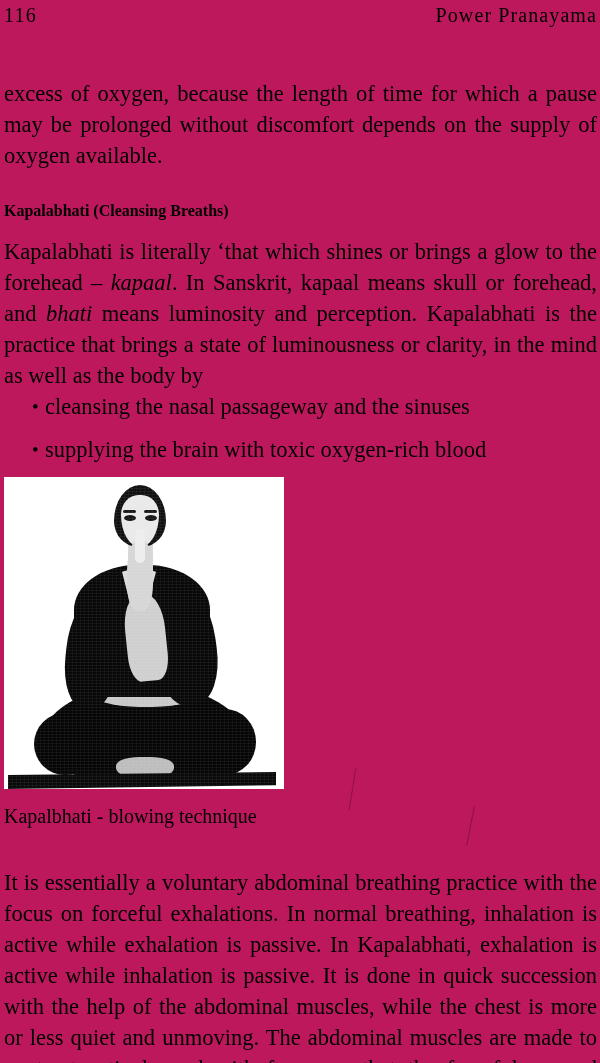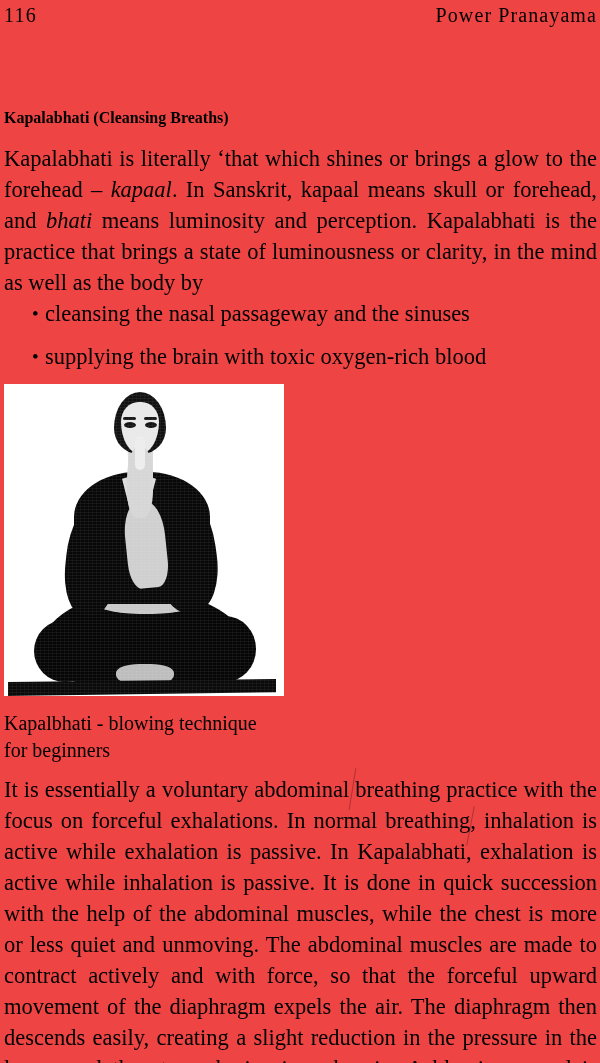--- a/index.html
+++ b/index.html
@@ -14,21 +14,21 @@
     overflow: hidden;
     font-family: "Liberation Serif", "DejaVu Serif", serif;
     color: #000000;
   }
 
   .page {
     position: absolute;
     left: 0; top: 0;
     width: 600px;
     height: 1063px;
-    background: #ef4444;
+    background: #be185d;
   }
 
   
   .running-head {
     position: absolute;
     left: 4px;
     top: 2px;
     width: 593px;
     height: 26px;
   }
@@ -339,20 +339,21 @@
 
 <div class="page">
 
   <div class="running-head">
     <span class="folio">116</span>
     <span class="head-title">Power Pranayama</span>
   </div>
 
   <div class="content">
 
+    <p class="body-text gap-after-para last-line-left">excess of oxygen, because the length of time for which a pause may be prolonged without discomfort depends on the supply of oxygen available.</p>
 
     <h2 class="heading">Kapalabhati (Cleansing Breaths)</h2>
 
     <p class="body-text gap-after-para last-line-left"><span>Kapalabhati is literally ‘that which shines or brings a glow to the forehead – </span><em>kapaal</em><span>. In Sanskrit, kapaal means skull or forehead, and </span><em>bhati</em><span> means luminosity and perception. Kapalabhati is the practice that brings a state of luminousness or clarity, in the mind as well as the body by</span></p>
 
     <ul class="bullet-list">
       <li class="bullet hang"><span class="dot">•</span><span>cleansing the nasal passageway and the sinuses</span></li>
       <li class="bullet hang"><span class="dot">•</span><span>supplying the brain with toxic oxygen-rich blood</span></li>
     </ul>
 
@@ -377,21 +378,20 @@
           <div class="ph-brow-r"></div>
           <div class="ph-eye-l"></div>
           <div class="ph-eye-r"></div>
           <div class="ph-hand"></div>
           <div class="ph-finger"></div>
           <div class="ph-mat"></div>
           <div class="ph-grain"></div>
         </div>
         <figcaption class="figure-caption">
           <div>Kapalbhati - blowing technique</div>
-          <div>for beginners</div>
         </figcaption>
       </figure>
 
       <p class="tail-text">It is essentially a voluntary abdominal breathing practice with the focus on forceful exhalations. In normal breathing, inhalation is active while exhalation is passive. In Kapalabhati, exhalation is active while inhalation is passive. It is done in quick succession with the help of the abdominal muscles, while the chest is more or less quiet and unmoving. The abdominal muscles are made to contract actively and with force, so that the forceful upward movement of the diaphragm expels the air. The diaphragm then descends easily, creating a slight reduction in the pressure in the lungs, and the atmospheric air rushes in. A blowing sound is produced during the active exhalation, while the passive inhalation is a silent one.</p>
 
     </div>
 
   </div>
 
   <div class="scan-artifact" style="left:352px; top:768px; width:1px; height:42px; transform: rotate(9deg);"></div>

